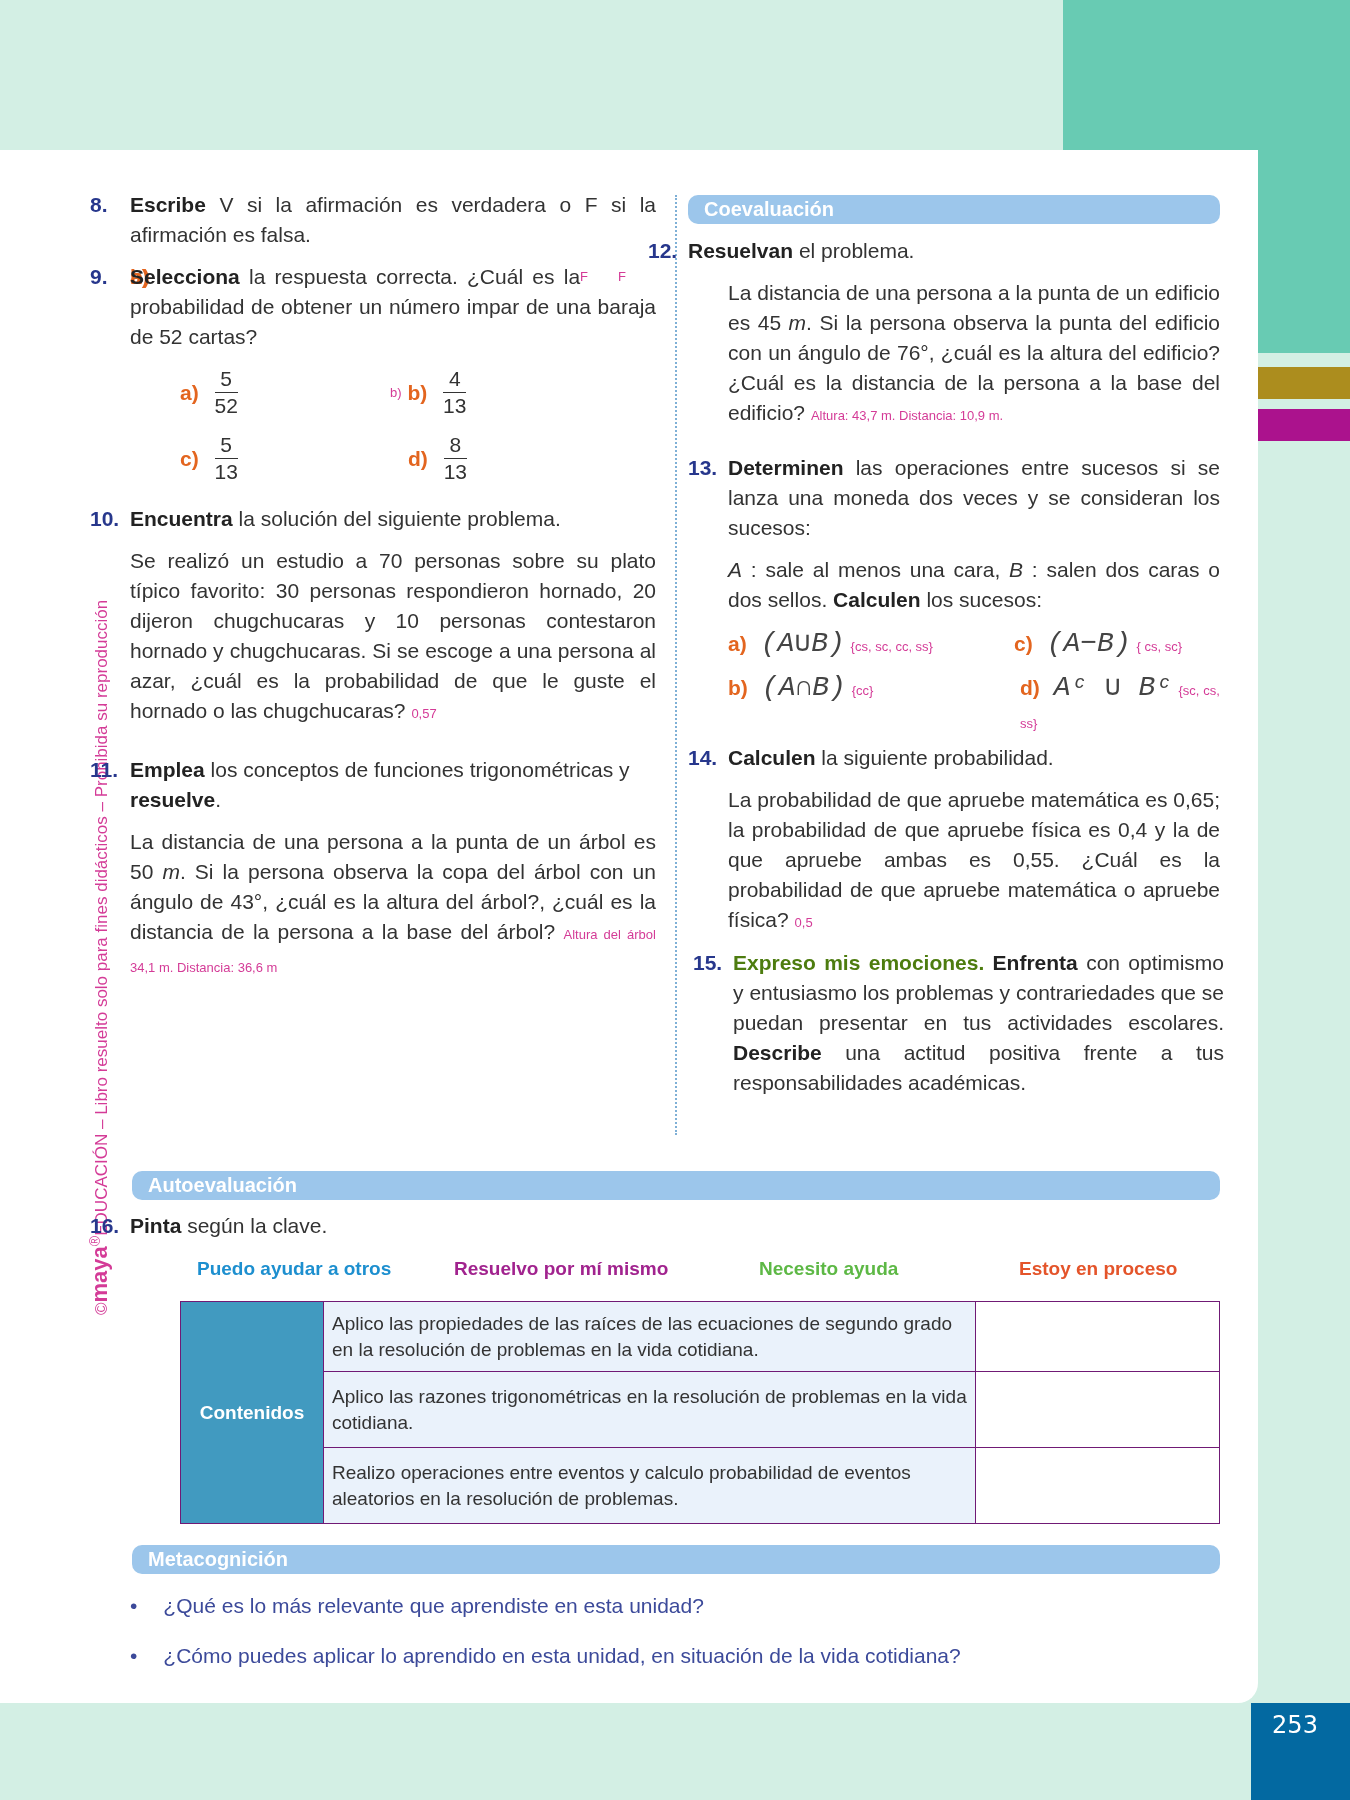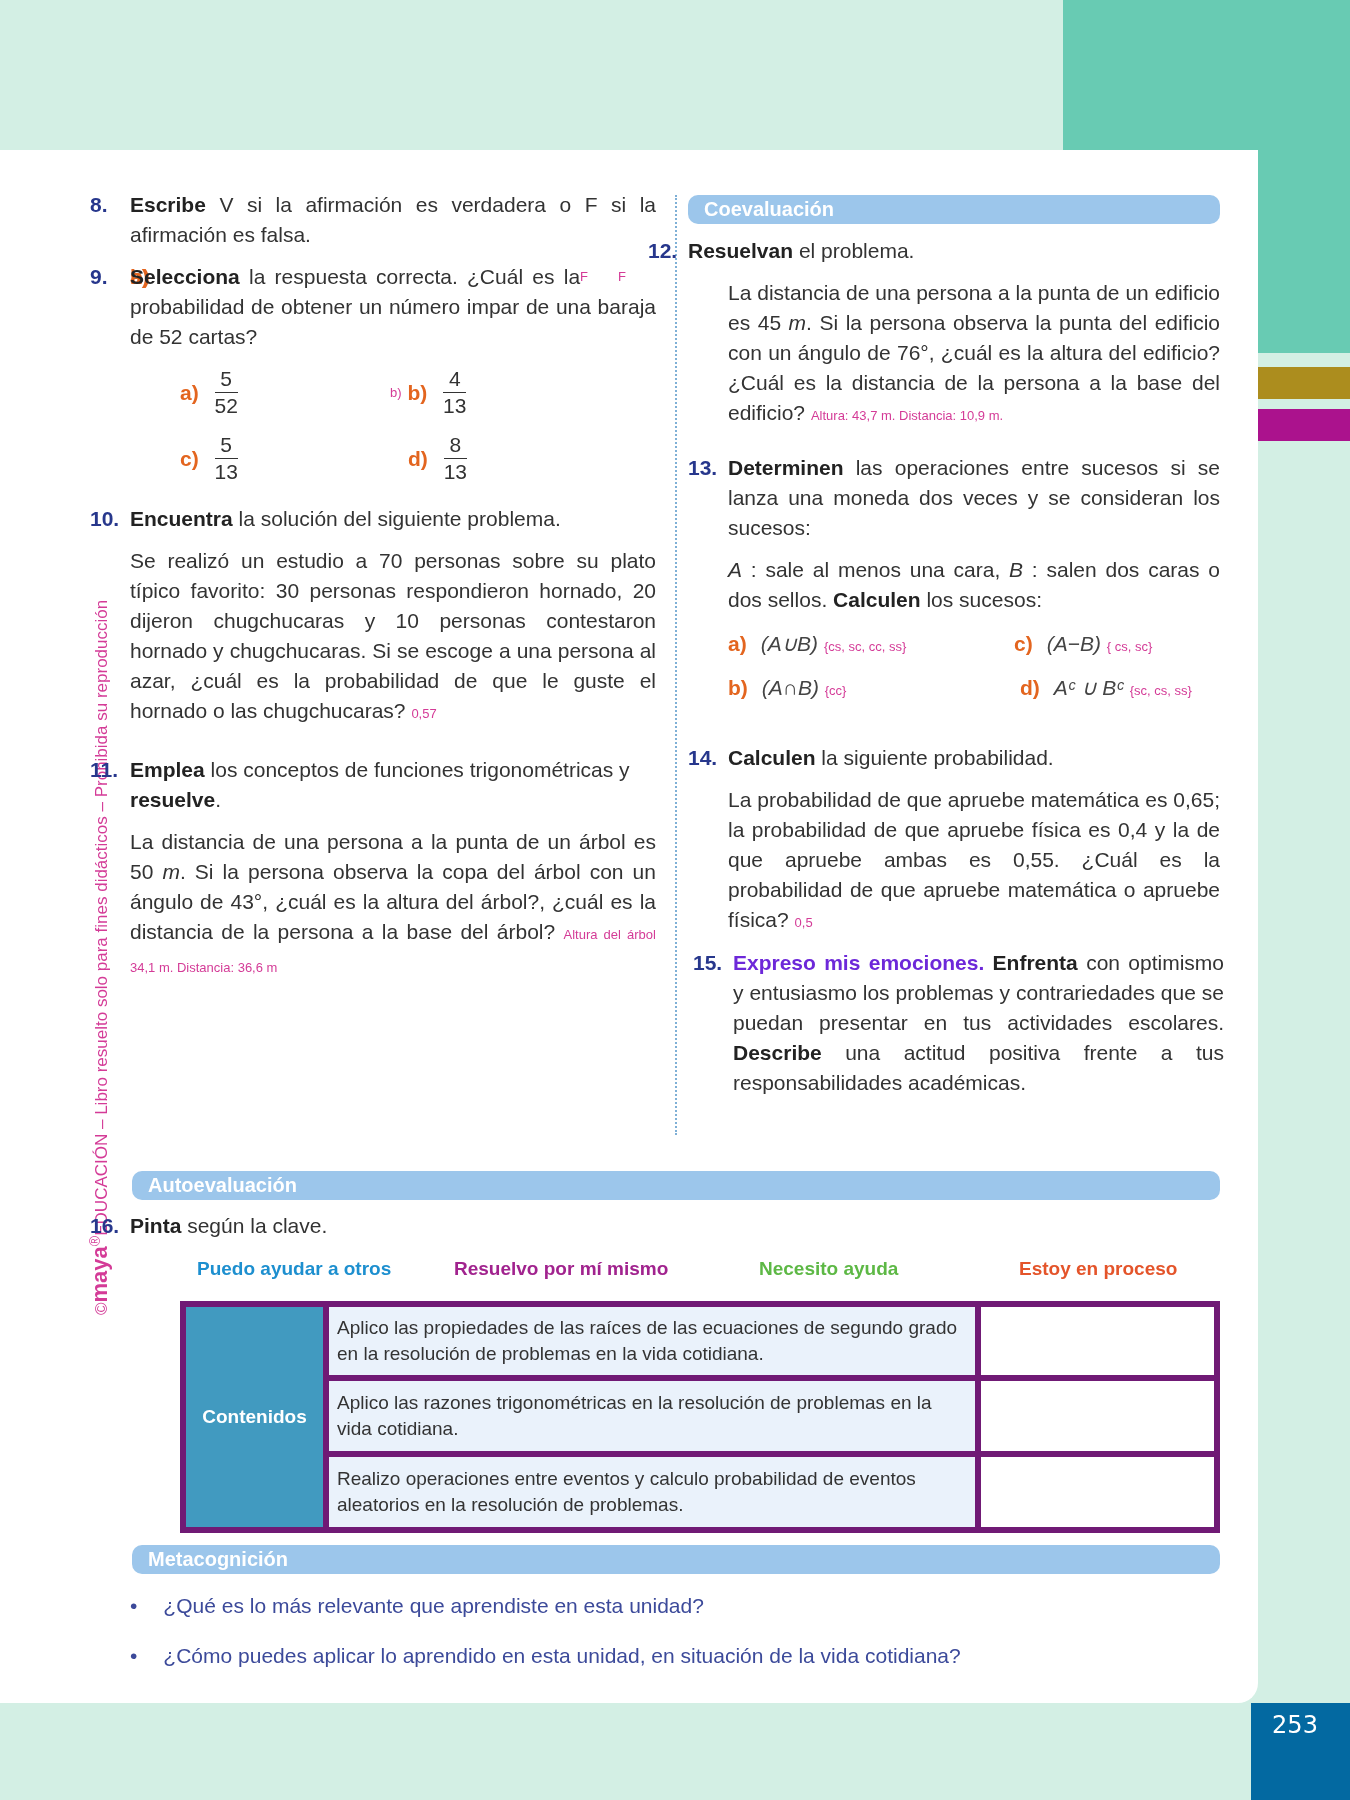--- a/index.html
+++ b/index.html
@@ -27,24 +27,24 @@
   .para { margin-top: 12px; }
   .section-bar { position: absolute; background: #9cc6eb; color: #fff; font-weight: bold; font-size: 20px; line-height: 29px; padding-left: 16px; border-top-right-radius: 14px; border-radius: 10px; }
   .frac { display: inline-block; vertical-align: middle; text-align: center; font-size: 21px; line-height: 26px; }
   .frac .num { display: block; border-bottom: 1px solid #333; padding: 0 4px; }
   .frac .den { display: block; }
   .opts-grid { position: relative; height: 130px; margin-top: 14px; }
   .opt { position: absolute; font-size: 21px; }
   .opt .letter { color: #e3651f; font-weight: bold; margin-right: 10px; vertical-align: middle; }
   .setop { position: absolute; font-size: 21px; }
   .setop .letter { color: #e3651f; font-weight: bold; margin-right: 14px; }
-  .setop .expr { font-family: Liberation Sans, sans-serif; font-style: italic; font-size: 21px; color: #444; }
+  .setop .expr { font-family: Liberation Mono, monospace; font-style: italic; font-size: 28px; color: #444; }
   .legend { position: absolute; top: 1258px; font-weight: bold; font-size: 19px; }
   table.rubric { position: absolute; left: 180px; top: 1301px; width: 1040px; border-collapse: collapse; font-size: 19px; }
-  table.rubric td { border: 6px solid #701a75; }
+  table.rubric td { border: 1px solid #701a75; }
   .rubric-head { background: #419ac0; color: #fff; font-weight: bold; text-align: center; width: 143px; }
   .rubric-desc { background: #eaf2fb; padding: 8px 8px; line-height: 26px; color: #333; width: 652px; }
   .rubric-empty { background: #fff; }
   .meta-item { position: absolute; left: 130px; font-size: 21px; color: #3c4a9a; }
   .meta-item .bullet { color: #3c4a9a; margin-right: 26px; }
 </style>
 </head>
 <body>
 
 <div class="deco-teal"></div>
@@ -163,21 +163,21 @@
     <span class="qnum" style="left:0">14.</span>
     <span class="b">Calculen</span><span> la siguiente probabilidad.</span>
     <div class="para">
       <span>La probabilidad de que apruebe matemática es 0,65; la probabilidad de que apruebe física es 0,4 y la de que apruebe ambas es 0,55. ¿Cuál es la probabilidad de que apruebe matemática o apruebe física?</span>
       <span class="ans">0,5</span>
     </div>
   </div>
 
   <div class="q" style="margin-top:10px; padding-left:45px; width:536px">
     <span class="qnum" style="left:5px">15.</span>
-    <span style="color:#6d28d9; font-weight:bold">Expreso mis emociones.</span>
+    <span style="color:#4d7c0f; font-weight:bold">Expreso mis emociones.</span>
     <span class="b">Enfrenta</span><span> con optimismo y entusiasmo los problemas y contrariedades que se puedan presentar en tus actividades escolares. </span><span class="b">Describe</span><span> una actitud positiva frente a tus responsabilidades académicas.</span>
   </div>
 </div>
 
 <div class="section-bar" style="left:132px; top:1171px; width:1088px;">Autoevaluación</div>
 
 <div class="q" style="position:absolute; left:130px; top:1211px;">
   <span class="qnum" style="color:#27378c">16.</span>
   <span class="b">Pinta</span><span> según la clave.</span>
 </div>

